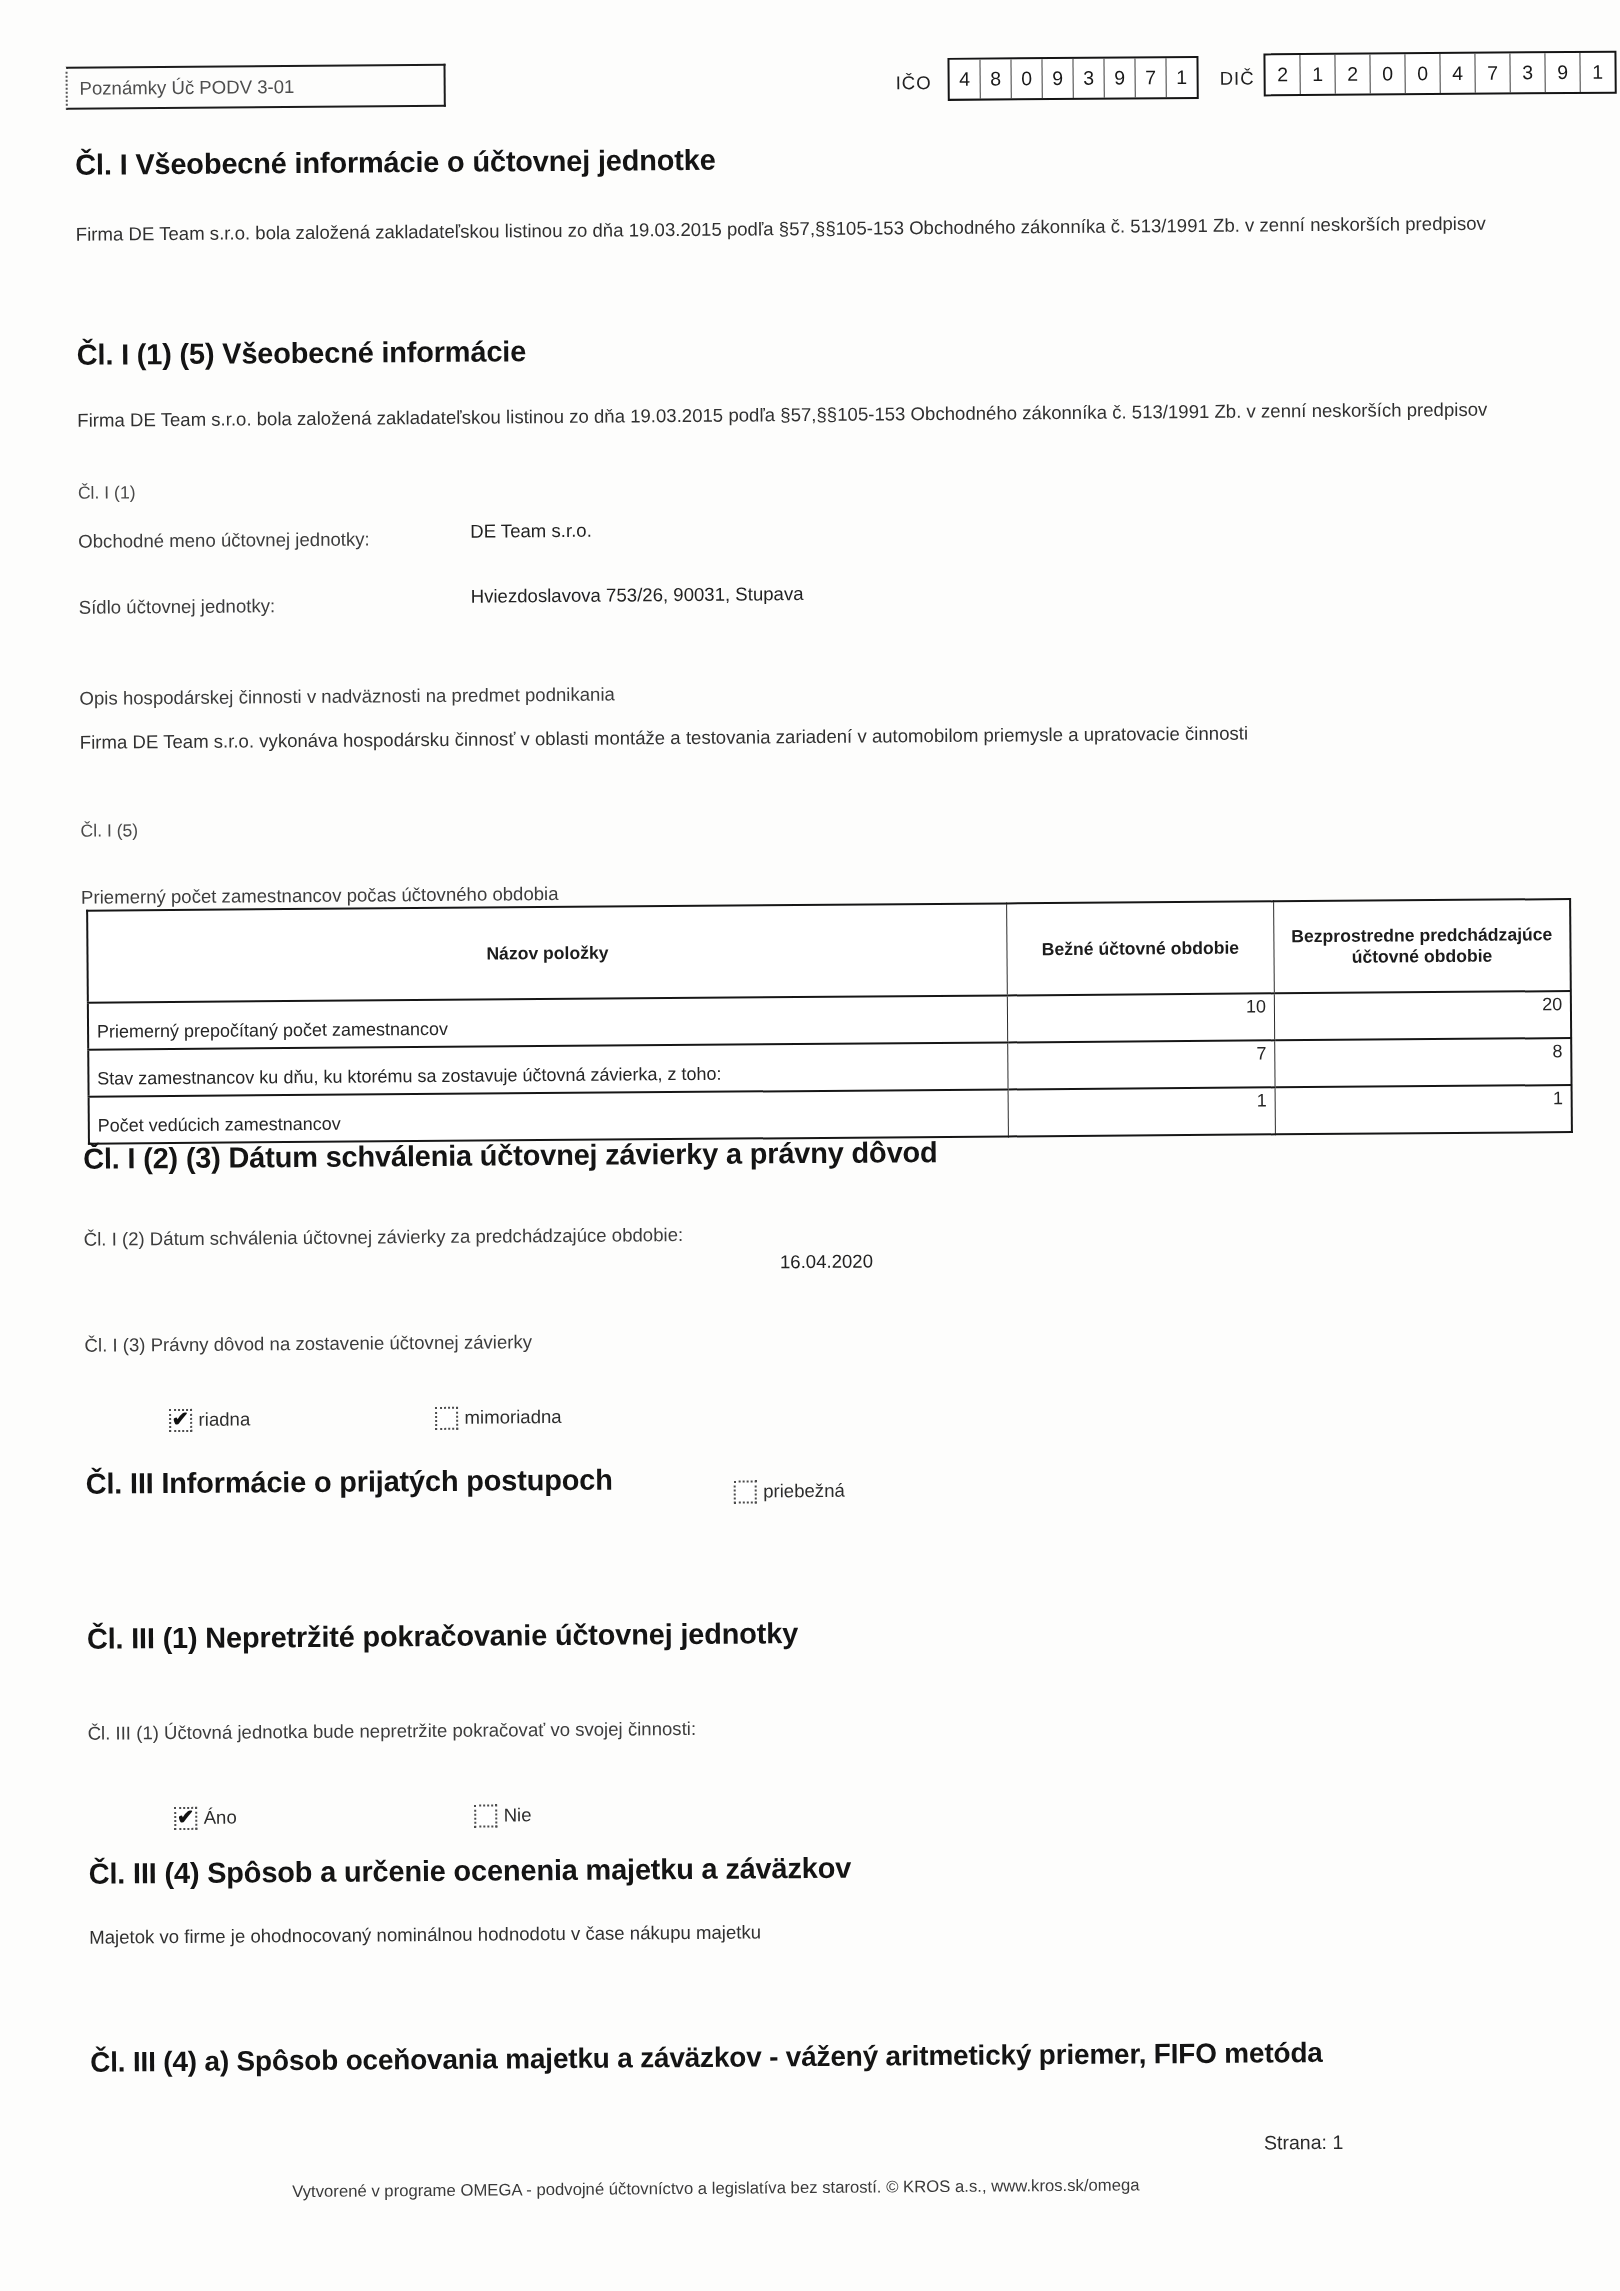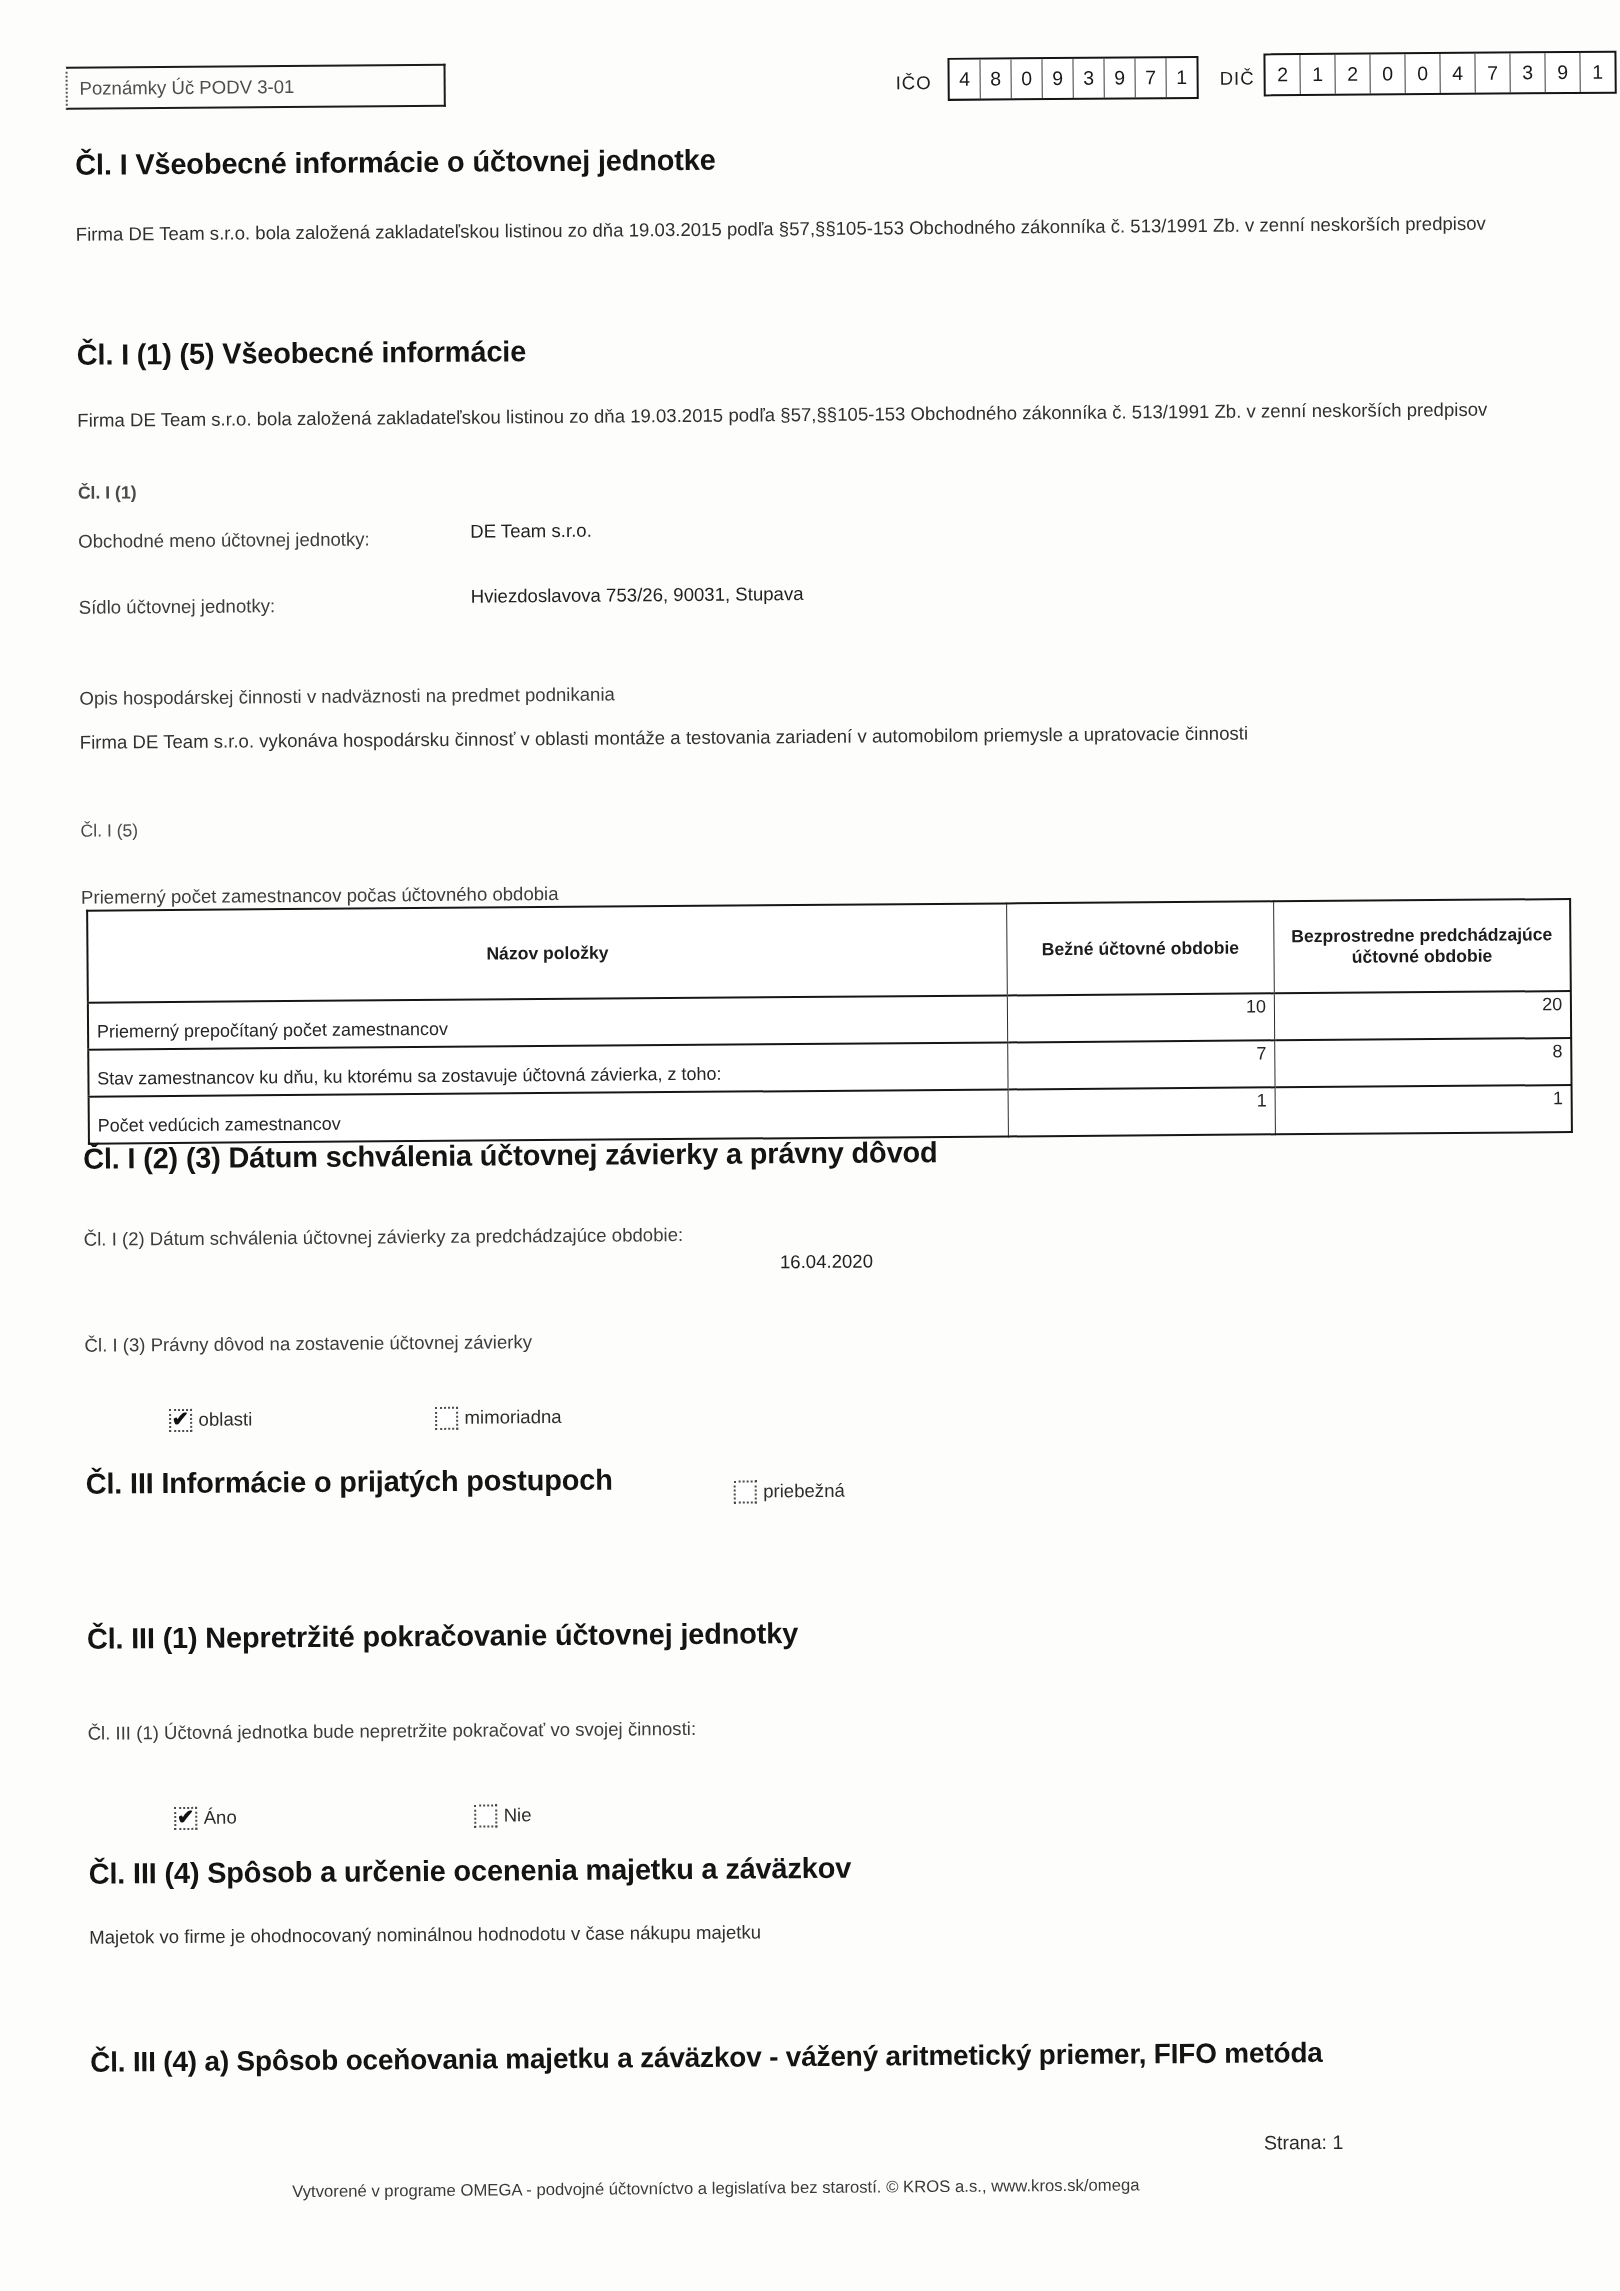--- a/index.html
+++ b/index.html
@@ -106,21 +106,21 @@
       <span class="digit">9</span>
       <span class="digit">1</span>
     </div>
 
     <div class="abs h1" style="left:83px;top:143px;">Čl. I Všeobecné informácie o účtovnej jednotke</div>
     <div class="abs body-text" style="left:83px;top:218px;width:1451px;">Firma DE Team s.r.o. bola založená zakladateľskou listinou zo dňa 19.03.2015 podľa §57,§§105-153 Obchodného zákonníka č. 513/1991 Zb. v zenní neskorších predpisov</div>
 
     <div class="abs h1" style="left:83px;top:333px;">Čl. I (1) (5) Všeobecné informácie</div>
     <div class="abs body-text" style="left:83px;top:404px;width:1451px;">Firma DE Team s.r.o. bola založená zakladateľskou listinou zo dňa 19.03.2015 podľa §57,§§105-153 Obchodného zákonníka č. 513/1991 Zb. v zenní neskorších predpisov</div>
 
-    <div class="abs sub-label" style="left:83px;top:477px;font-weight:bold;">Čl. I (1)</div>
+    <div class="abs sub-label" style="left:83px;top:477px;">Čl. I (1)</div>
 
     <div class="abs field-label" style="left:83px;top:525px;">Obchodné meno účtovnej jednotky:</div>
     <div class="abs field-value" style="left:475px;top:518px;">DE Team s.r.o.</div>
 
     <div class="abs field-label" style="left:83px;top:591px;">Sídlo účtovnej jednotky:</div>
     <div class="abs field-value" style="left:475px;top:583px;">Hviezdoslavova 753/26, 90031, Stupava</div>
 
     <div class="abs field-label" style="left:83px;top:682px;">Opis hospodárskej činnosti v nadväznosti na predmet podnikania</div>
     <div class="abs body-text" style="left:83px;top:726px;width:1470px;">Firma DE Team s.r.o. vykonáva hospodársku činnosť v oblasti montáže a testovania zariadení v automobilom priemysle a upratovacie činnosti</div>
 
@@ -162,21 +162,21 @@
     <div class="abs h1" style="left:83px;top:1137px;">Čl. I (2) (3) Dátum schválenia účtovnej závierky a právny dôvod</div>
     <div class="abs field-label" style="left:83px;top:1223px;">Čl. I (2) Dátum schválenia účtovnej závierky za predchádzajúce obdobie:</div>
     <div class="abs field-value" style="left:779px;top:1216px;margin-top:35px;">16.04.2020</div>
 
     <div class="abs field-label" style="left:83px;top:1329px;">Čl. I (3) Právny dôvod na zostavenie účtovnej závierky</div>
 
     <div class="abs cb-item" style="left:167px;top:1404px;">
       <span class="cb">
           <i class="mark">✔</i>
         </span>
-      <span class="cb-label">oblasti</span>
+      <span class="cb-label">riadna</span>
     </div>
     <div class="abs cb-item" style="left:433px;top:1404px;">
       <span class="cb"></span>
       <span class="cb-label">mimoriadna</span>
     </div>
     <div class="abs cb-item" style="left:731px;top:1480px;">
       <span class="cb"></span>
       <span class="cb-label">priebežná</span>
     </div>
 

